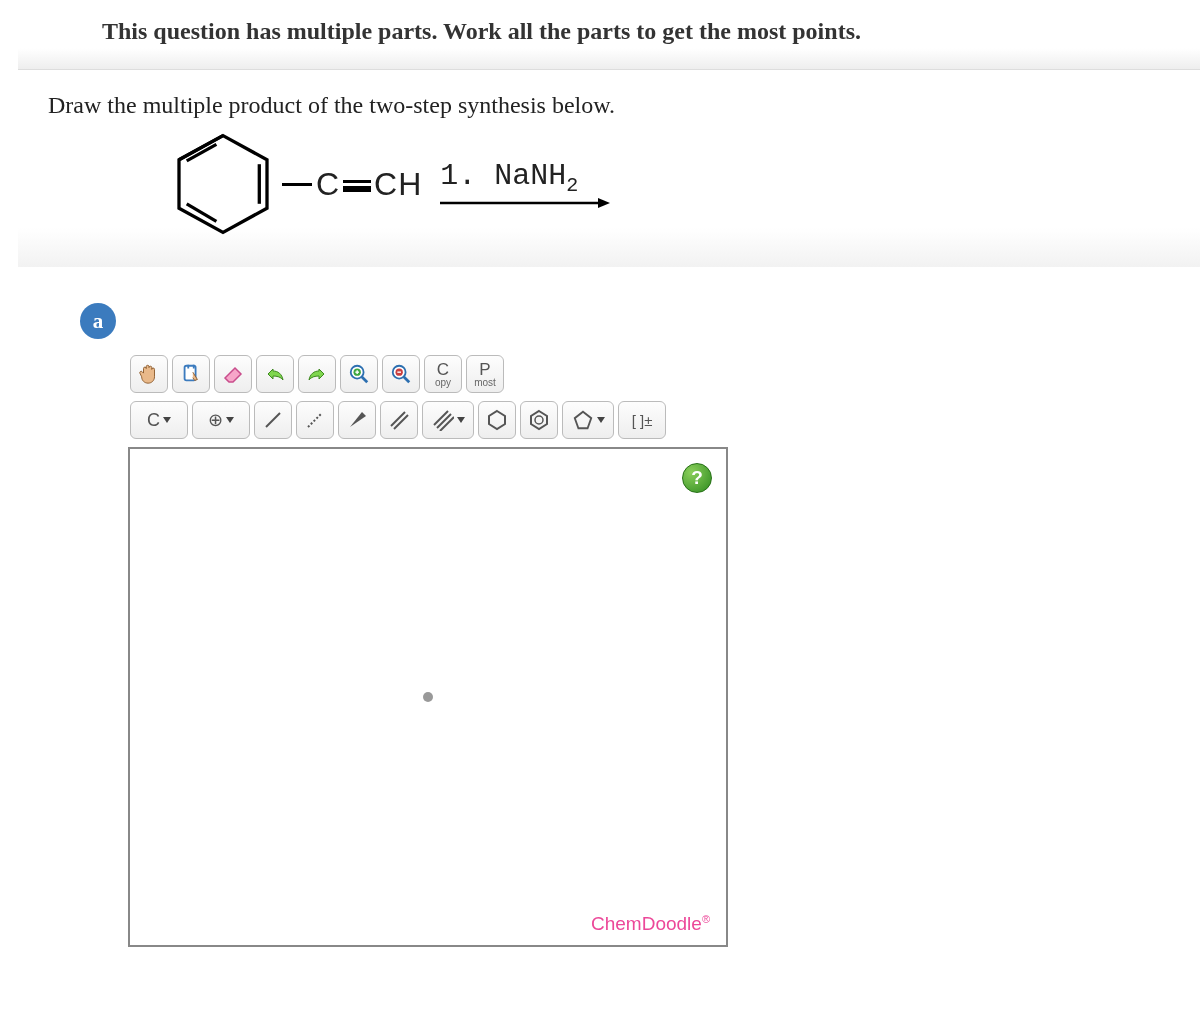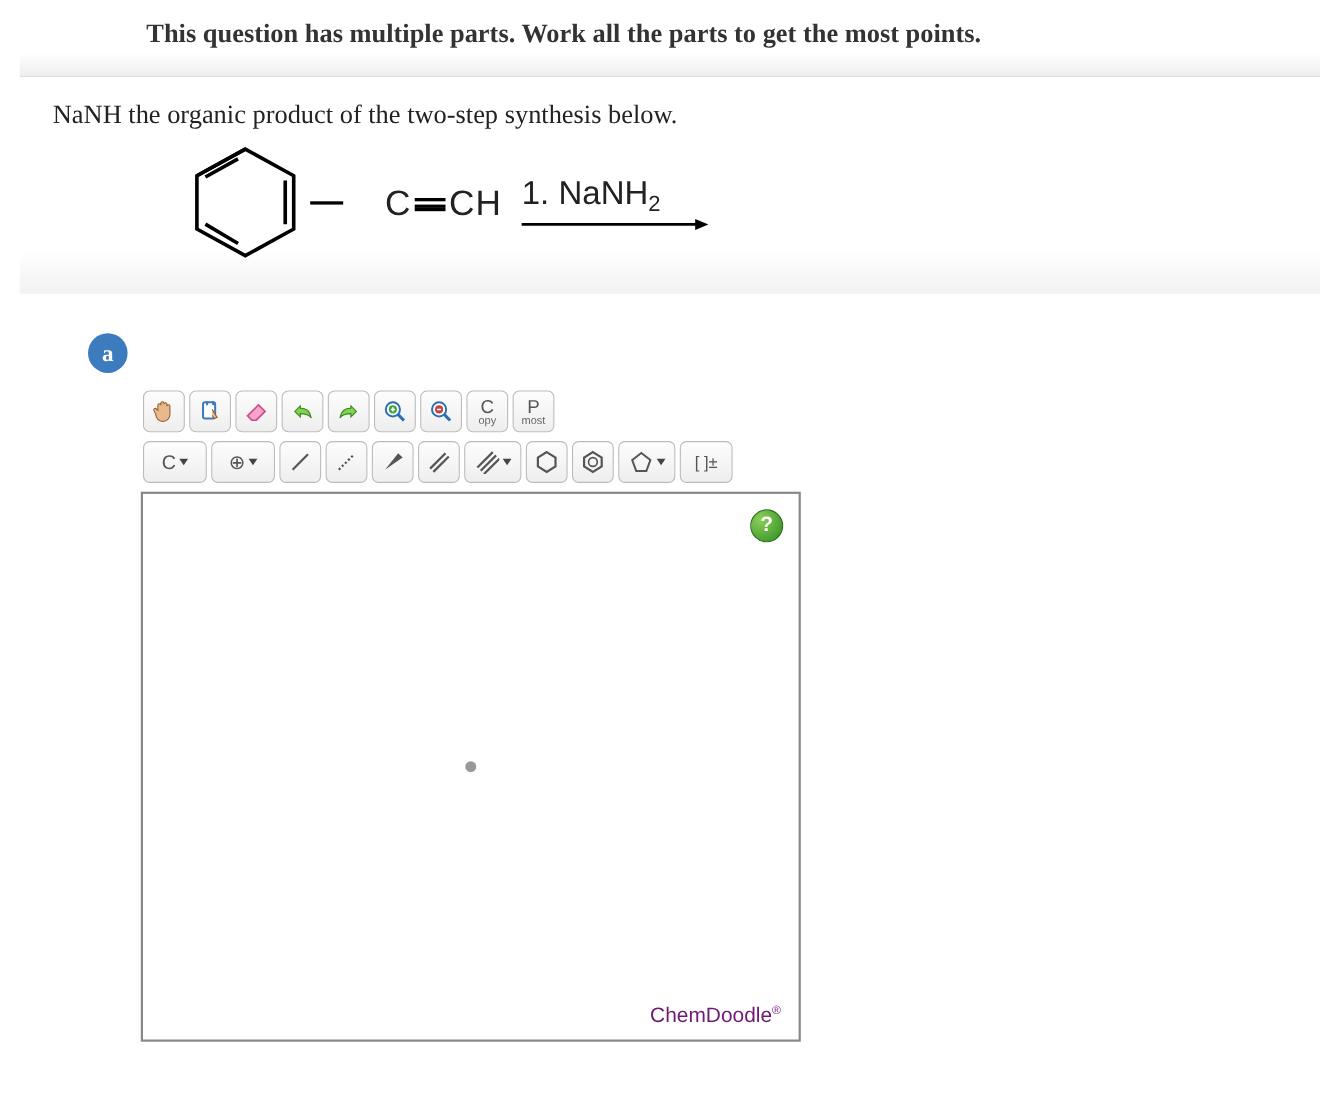--- a/index.html
+++ b/index.html
@@ -12,21 +12,20 @@
   .banner {
     background: linear-gradient(to bottom, #fff 70%, #eee);
     padding: 18px 84px 24px;
     border-bottom: 1px solid #ddd;
     margin-left: 18px;
   }
   .banner-text {
     font-weight: bold;
     font-size: 24px;
     color: #333;
-    margin-left: 31px;
   }
   .question {
     padding: 22px 30px 28px;
     font-size: 24px;
     color: #222;
     background: linear-gradient(to bottom, #fff 80%, #f2f2f2);
     margin-left: 18px;
   }
   .reaction {
     display: flex;
@@ -41,21 +40,20 @@
   }
   .hexagon {
     width: 110px;
     height: 110px;
   }
   .formula {
     font-family: Arial, sans-serif;
     font-size: 32px;
     font-weight: 400;
     letter-spacing: 1px;
-    margin-left: 34px;
   }
   .triple {
     display: inline-block;
     border-top: 3px solid #000;
     border-bottom: 3px solid #000;
     width: 28px;
     height: 12px;
     position: relative;
     margin: 0 3px;
     vertical-align: middle;
@@ -69,21 +67,21 @@
   }
   .connect {
     width: 30px;
     border-top: 3px solid #000;
     display: inline-block;
     vertical-align: middle;
   }
   .arrow-block {
     display: flex;
     flex-direction: column;
-    font-family: Liberation Sans, sans-serif;
+    font-family: Liberation Mono, monospace;
     font-size: 30px;
   }
   .arrow-svg { width: 170px; height: 12px; }
   sub { font-size: 20px; vertical-align: sub; }
   .part-badge {
     width: 36px; height: 36px;
     border-radius: 50%;
     background: #3B7BBE;
     color: #fff;
     font-weight: bold;
@@ -154,34 +152,34 @@
     top: 50%; left: 50%;
     width: 10px; height: 10px;
     margin: -5px 0 0 -5px;
     border-radius: 50%;
     background: #999;
   }
   .brand {
     position: absolute;
     bottom: 10px; right: 16px;
     font-family: Arial, sans-serif;
-    color: #701a75;
+    color: #ec4899;
     font-size: 19px;
   }
   .brand sup { font-size: 11px; }
 </style>
 </head>
 <body>
 
 <div class="banner">
   <span class="banner-text">This question has multiple parts. Work all the parts to get the most points.</span>
 </div>
 
 <div class="question">
-  <div>NaNH the organic product of the two-step synthesis below.</div>
+  <div>Draw the multiple product of the two-step synthesis below.</div>
   <div class="reaction">
     <div class="molecule">
       <svg class="hexagon" viewBox="0 0 100 100">
         <polygon points="50,6 90,28 90,72 50,94 10,72 10,28" fill="none" stroke="#000" stroke-width="3"></polygon>
         <line x1="50" y1="6" x2="10" y2="28" stroke="#000" stroke-width="3"></line>
         <line x1="44" y1="14" x2="17" y2="29" stroke="#000" stroke-width="3"></line>
         <line x1="17" y1="68" x2="44" y2="84" stroke="#000" stroke-width="3"></line>
         <line x1="83" y1="32" x2="83" y2="68" stroke="#000" stroke-width="3"></line>
       </svg>
       <span class="connect"></span>

